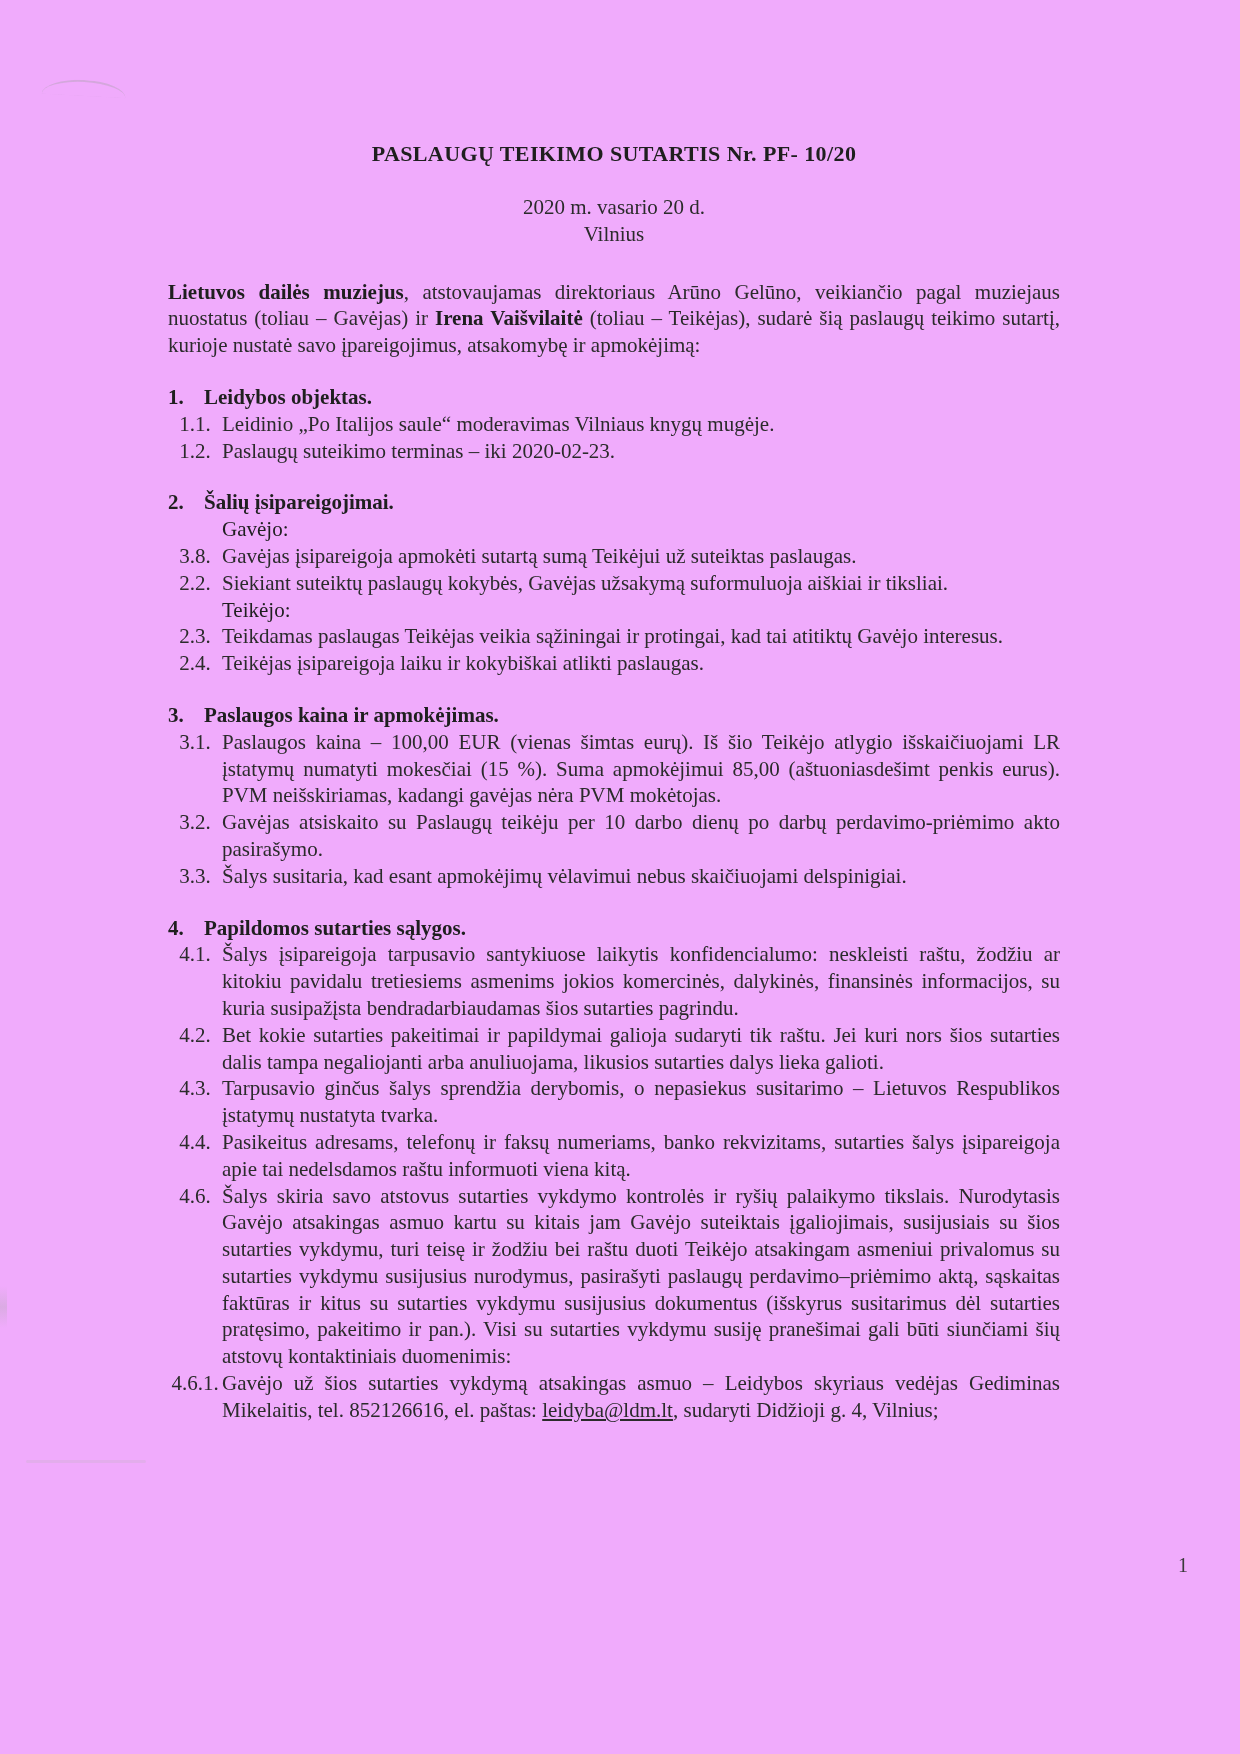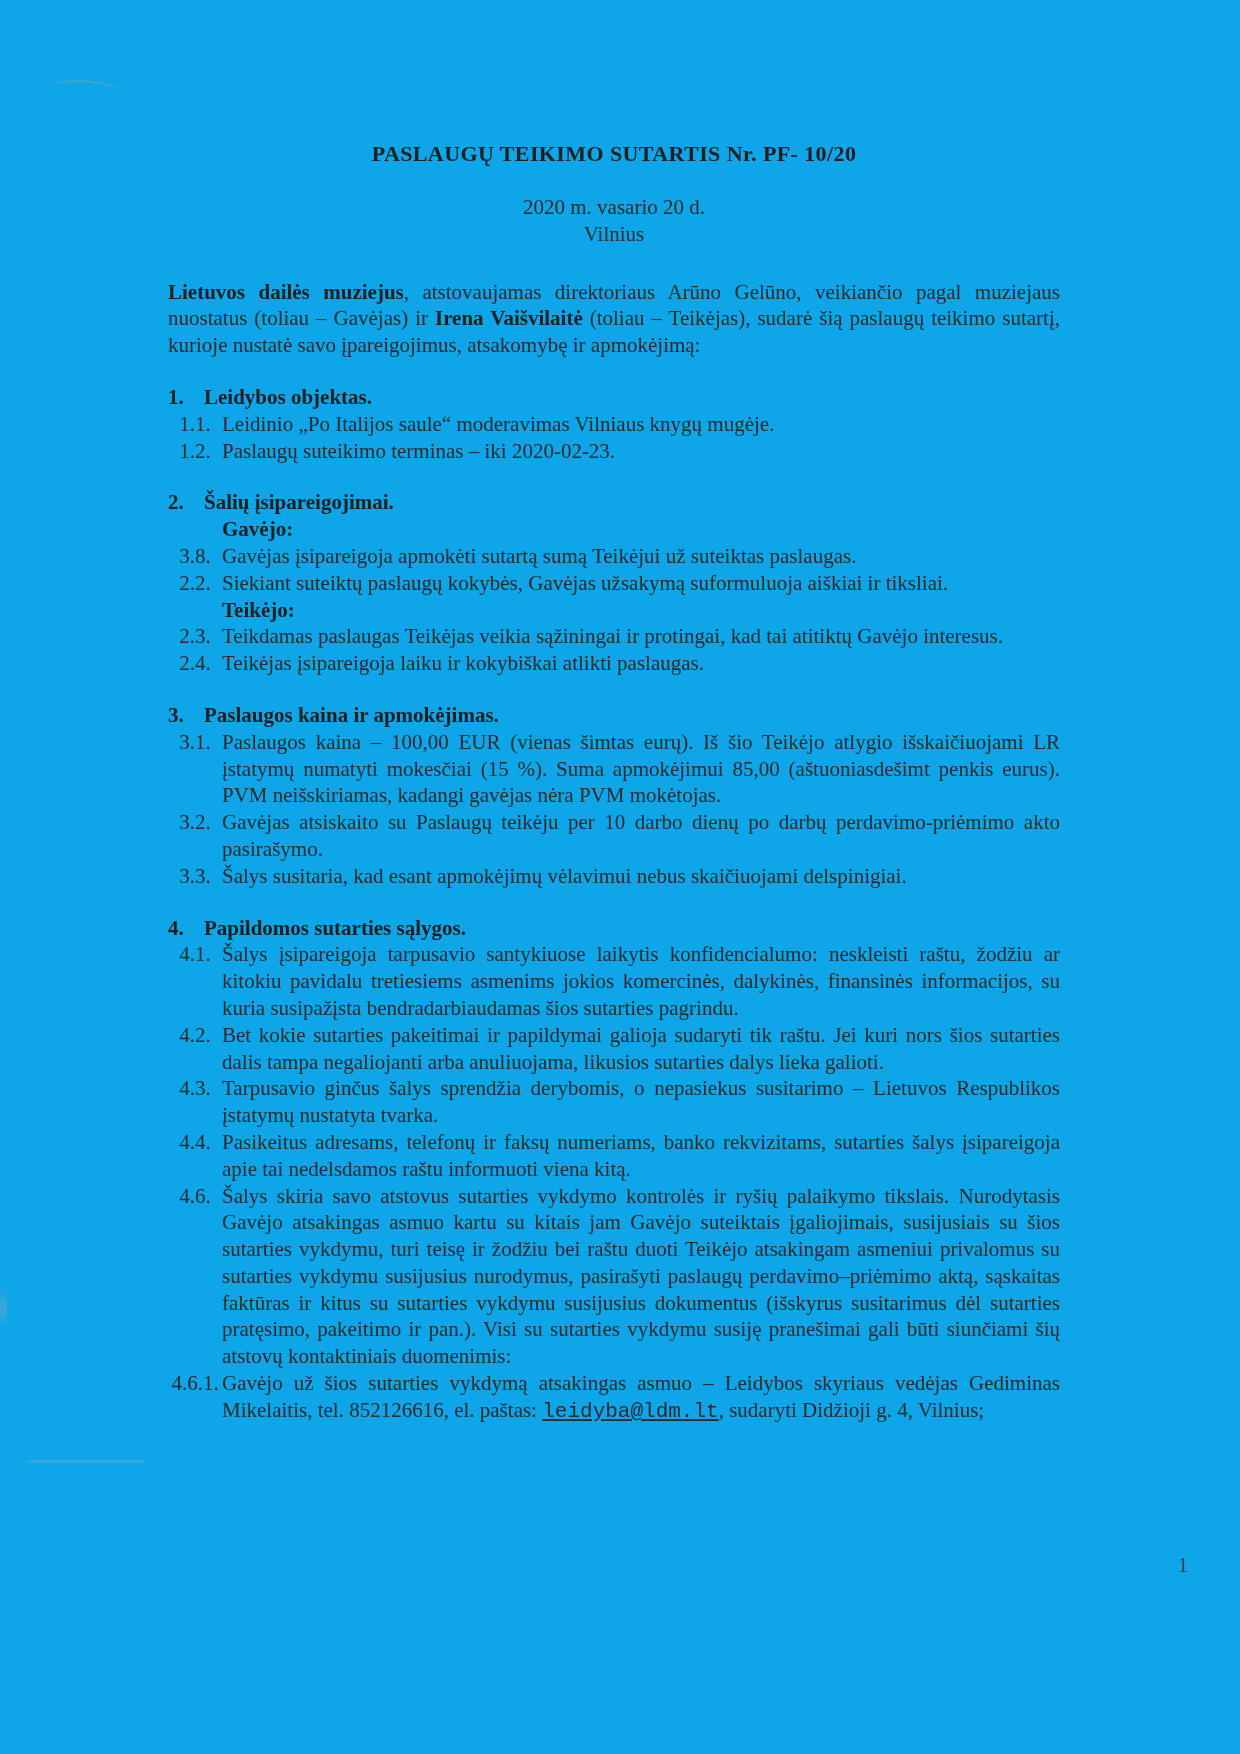--- a/index.html
+++ b/index.html
@@ -1,21 +1,21 @@
 <!DOCTYPE html>
 <html><head>
 <meta charset="utf-8">
 <style>
   html, body { margin: 0; padding: 0; background: #e8e8e8; }
   .page {
     position: relative;
     width: 1240px;
     height: 1754px;
     margin: 0 auto;
-    background: #0ea5e9;
+    background: #f0abfc;
     font-family: "Liberation Serif", serif;
     color: #2b2b2b;
     overflow: hidden;
   }
   .content {
     position: absolute;
     left: 168px;
     top: 140px;
     width: 892px;
   }
@@ -50,31 +50,30 @@
   }
   .sec-head .num { width: 36px; flex-shrink: 0; }
   .item {
     display: flex;
     font-size: 21px;
     line-height: 26.8px;
   }
   .item .num { width: 54px; flex-shrink: 0; text-align: center; }
   .item .txt { flex: 1; text-align: justify; }
   .party-label {
-    font-weight: bold;
+    font-weight: normal;
     padding-left: 54px;
     font-size: 21px;
     line-height: 26.8px;
     color: #1f1f1f;
   }
   .email-link {
     text-decoration: underline;
     color: inherit;
     cursor: pointer;
-    font-family: Liberation Mono, monospace;
   }
   .page-number {
     position: absolute;
     right: 52px;
     top: 1554px;
     font-size: 20px;
     color: #3a3a3a;
   }
   
   .artifact-top {

